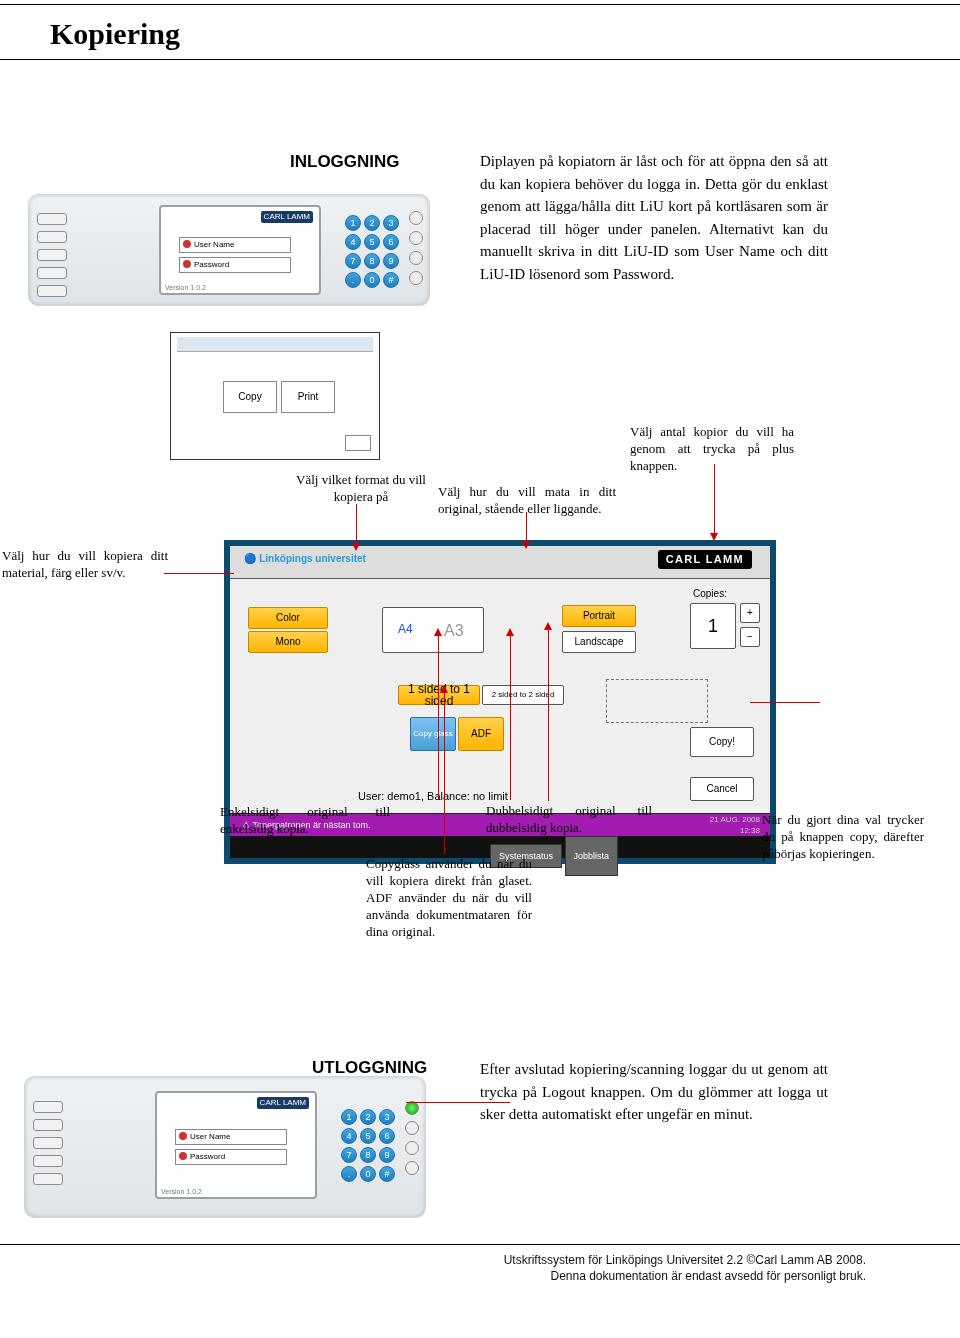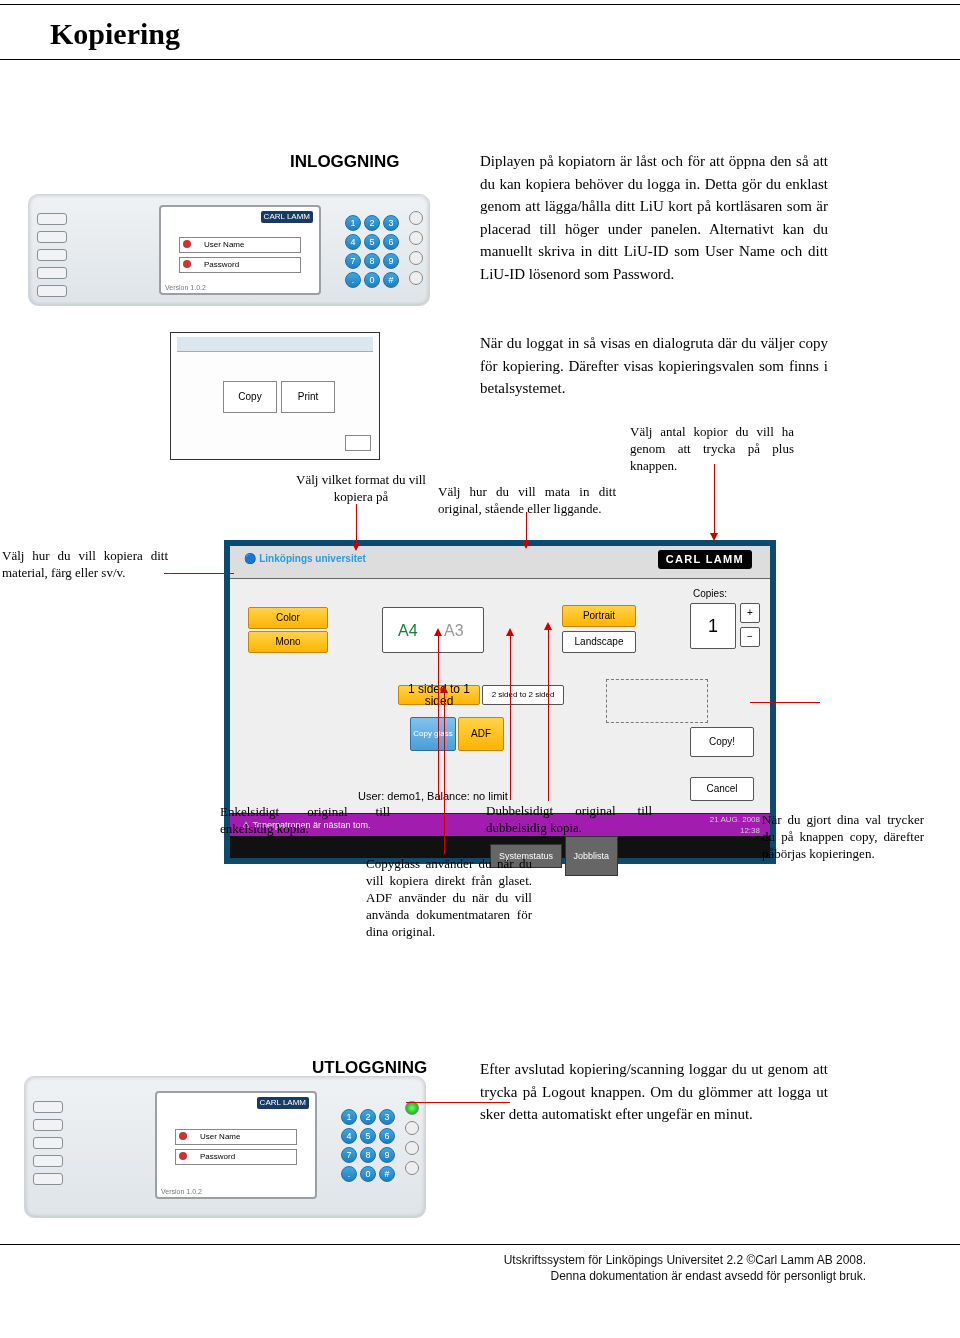--- a/index.html
+++ b/index.html
@@ -19,21 +19,21 @@
 
 .copier{border-radius:10px;background:linear-gradient(#eff2f4,#dfe4e8);box-shadow:inset 0 0 4px rgba(0,0,0,.2);border:1px solid #cfd5da}
 .copier .screen{position:absolute;background:#fff;border:2px solid #9aa0a4;border-radius:4px}
 .copier .sideb{position:absolute;left:8px;display:flex;flex-direction:column;gap:6px}
 .copier .sideb div{width:28px;height:10px;border:1px solid #8a8f93;border-radius:3px;background:#f0f2f3}
 .copier .pad{position:absolute;display:grid;grid-template-columns:repeat(3,16px);grid-auto-rows:16px;gap:3px}
 .copier .pad div{border-radius:50%;background:linear-gradient(#3fa6e0,#1f7fbf);border:1px solid #1f6fa8;color:#fff;font:9px/14px Arial;text-align:center}
 .copier .sidebtns{position:absolute;display:flex;flex-direction:column;gap:6px}
 .copier .sidebtns div{width:12px;height:12px;border-radius:50%;border:1px solid #888;background:#eee}
 .copier .screen .brand{position:absolute;top:4px;right:6px;background:#1a3a66;color:#fff;font:8px/10px Arial;padding:1px 3px;border-radius:2px}
-.copier .screen .field{position:absolute;left:18px;height:14px;border:1px solid #888;background:#fff;font:8px/13px Arial;padding-left:24px}
+.copier .screen .field{position:absolute;left:18px;height:14px;border:1px solid #888;background:#fff;font:8px/13px Arial;padding-left:14px}
 .copier .screen .field::before{content:"";position:absolute;left:3px;top:2px;width:8px;height:8px;border-radius:50%;background:#c33}
 
 
 .cp-screen{border:1px solid #333;background:#fdfdfd}
 .cp-btn{border:1px solid #888;background:#fff;font:10px/1 Arial;text-align:center;padding:10px 4px;position:absolute}
 
 
 .touch{background:#efefef;border:6px solid #0c4a6e;position:relative}
 .touch .header{height:32px;background:#ddd}
 .touch .carl{position:absolute;top:4px;right:18px;background:#000;color:#fff;font:700 11px/1 Arial;letter-spacing:.12em;padding:4px 8px;border-radius:3px}
@@ -92,21 +92,20 @@
         <div>#</div>
       </div>
     <div class="sidebtns" style="right:6px;top:16px">
         <div></div>
         <div></div>
         <div></div>
         <div></div>
       </div>
   </div>
 
-  <div class="abs body-serif" style="left:480px;top:328px;width:348px;text-align:justify">När du loggat in så visas en dialogruta där du väljer copy för kopiering. Därefter visas kopieringsvalen som finns i betalsystemet.</div>
 
   <div class="abs cp-screen" style="left:170px;top:328px;width:208px;height:126px">
     <div class="abs" style="left:6px;top:4px;right:6px;height:14px;background:#dbe6ee;border-bottom:1px solid #aaa"></div>
     <div class="cp-btn" style="left:52px;top:48px;width:44px">Copy</div>
     <div class="cp-btn" style="left:110px;top:48px;width:44px">Print</div>
     <div class="abs" style="right:8px;bottom:8px;width:24px;height:14px;border:1px solid #888;background:#fff"></div>
   </div>
 
   <div class="abs small-anno" style="left:296px;top:468px;width:130px;text-align:center">Välj vilket format du vill kopiera på</div>
   <div class="abs small-anno" style="left:438px;top:480px;width:178px;text-align:justify">Välj hur du vill mata in ditt original, stående eller liggande.</div>
@@ -118,21 +117,21 @@
     <div class="header">
       <span class="liu">🔵 <span>Linköpings universitet</span></span>
       <div class="carl">CARL LAMM</div>
     </div>
     <div class="body">
 
       <div class="tbtn sel" style="left:18px;top:28px;width:78px;height:20px">Color</div>
       <div class="tbtn sel" style="left:18px;top:52px;width:78px;height:20px">Mono</div>
 
       <div class="tbtn" style="left:152px;top:28px;width:100px;height:44px;color:#999"></div>
-      <div class="tlabel" style="left:168px;top:44px;font-size:16px;color:#15803d">A4</div>
+      <div class="tlabel" style="left:168px;top:44px;font-size:12px;color:#1d4ed8">A4</div>
       <div class="tlabel" style="left:214px;top:44px;font-size:16px;color:#999">A3</div>
 
       <div class="tbtn sel" style="left:332px;top:26px;width:72px;height:20px">Portrait</div>
       <div class="tbtn" style="left:332px;top:52px;width:72px;height:20px">Landscape</div>
 
       <div class="tlabel" style="left:463px;top:10px">Copies:</div>
       <div class="tbtn" style="left:460px;top:24px;width:44px;height:44px;font-size:18px">1</div>
       <div class="tbtn" style="left:510px;top:24px;width:18px;height:18px">+</div>
       <div class="tbtn" style="left:510px;top:48px;width:18px;height:18px">−</div>
 

